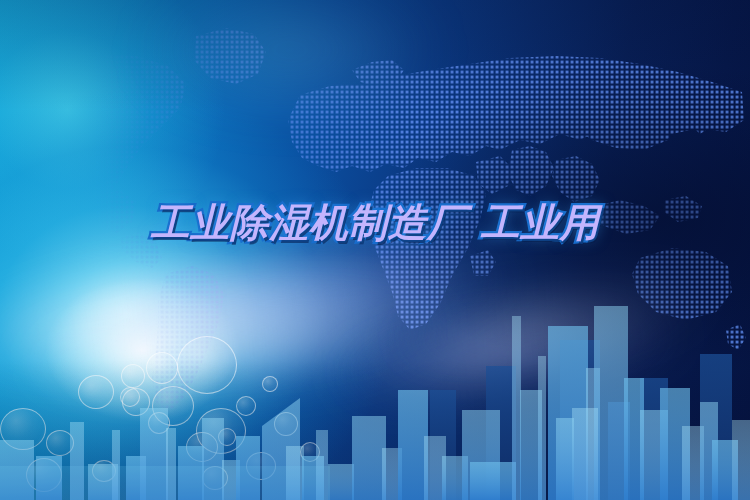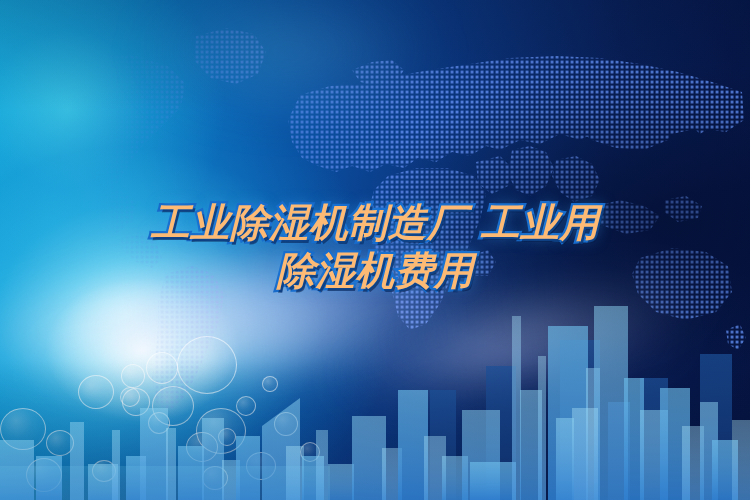--- a/index.html
+++ b/index.html
@@ -143,21 +143,21 @@
     pointer-events: none;
   }
   .hl-line {
     display: block;
     font-family: "DejaVu Sans", "Liberation Sans", sans-serif;
     font-weight: 700;
     font-style: italic;
     font-size: 39px;
     line-height: 46px;
     letter-spacing: 0.5px;
-    color: #fdba74;
+    color: #c4b5fd;
     -webkit-text-stroke: 4.5px #1668c8;
     paint-order: stroke fill;
     text-shadow:
        0 0 1px #1668c8,
        2px 3px 0 rgba(6,26,70,0.55),
        0 0 14px rgba(60,170,255,0.55);
   }
   .hl-line.l2 { margin-top: 2px; }
 
   
@@ -354,16 +354,15 @@
         <rect x="712" y="170" width="26" height="60" fill="url(#bld1)"></rect>
         <rect x="732" y="150" width="18" height="80" fill="url(#bld3)"></rect>
       </g>
 
       <rect x="0" y="196" width="330" height="34" fill="#7fd2f0" opacity="0.16"></rect>
     </svg>
   </div>
 
   <div class="headline">
     <span class="hl-line l1">工业除湿机制造厂  工业用</span>
-    <span class="hl-line l2">除湿机费用</span>
   </div>
 
 </div>
 
 </body></html>

